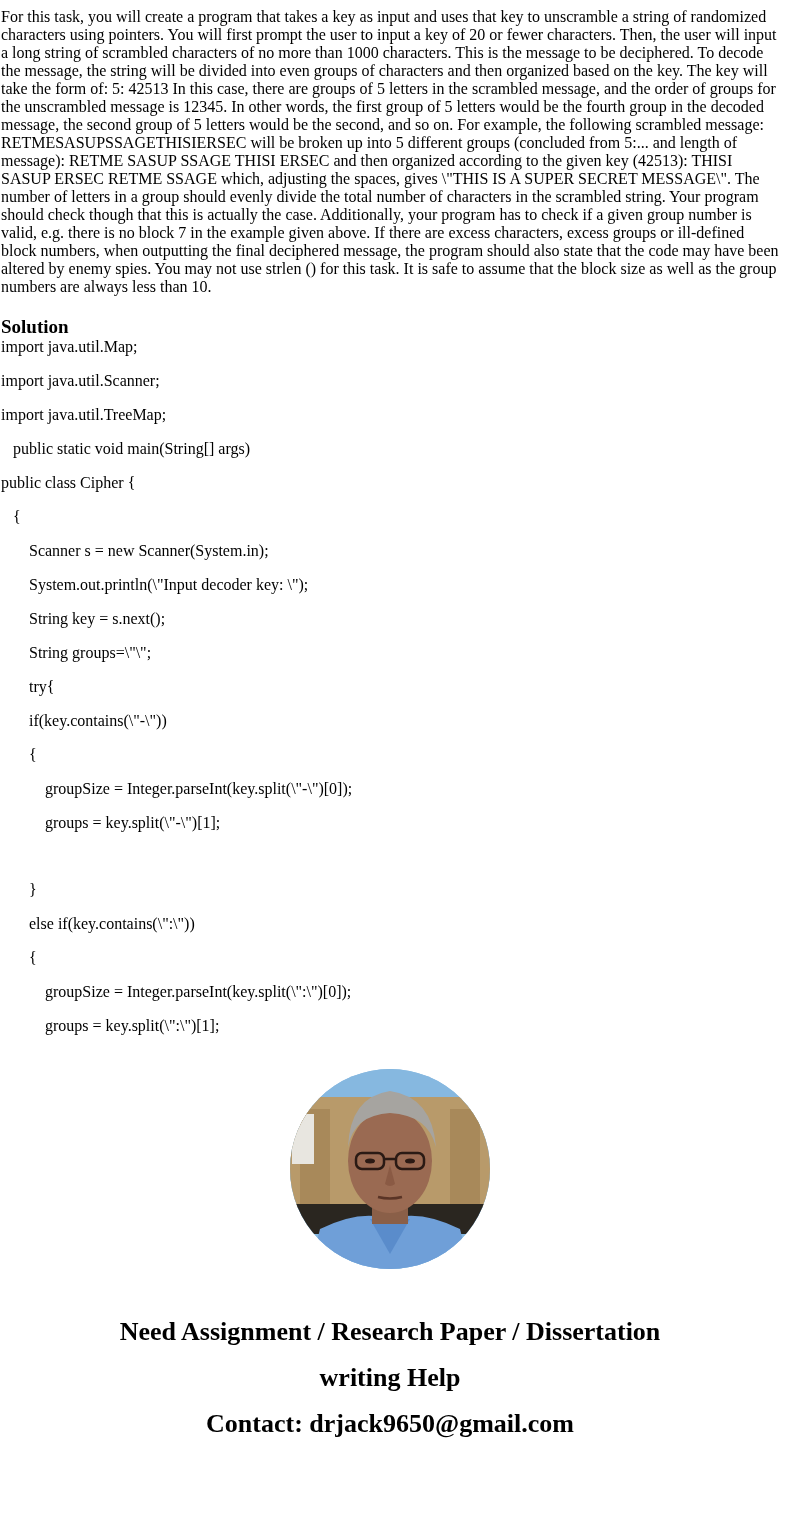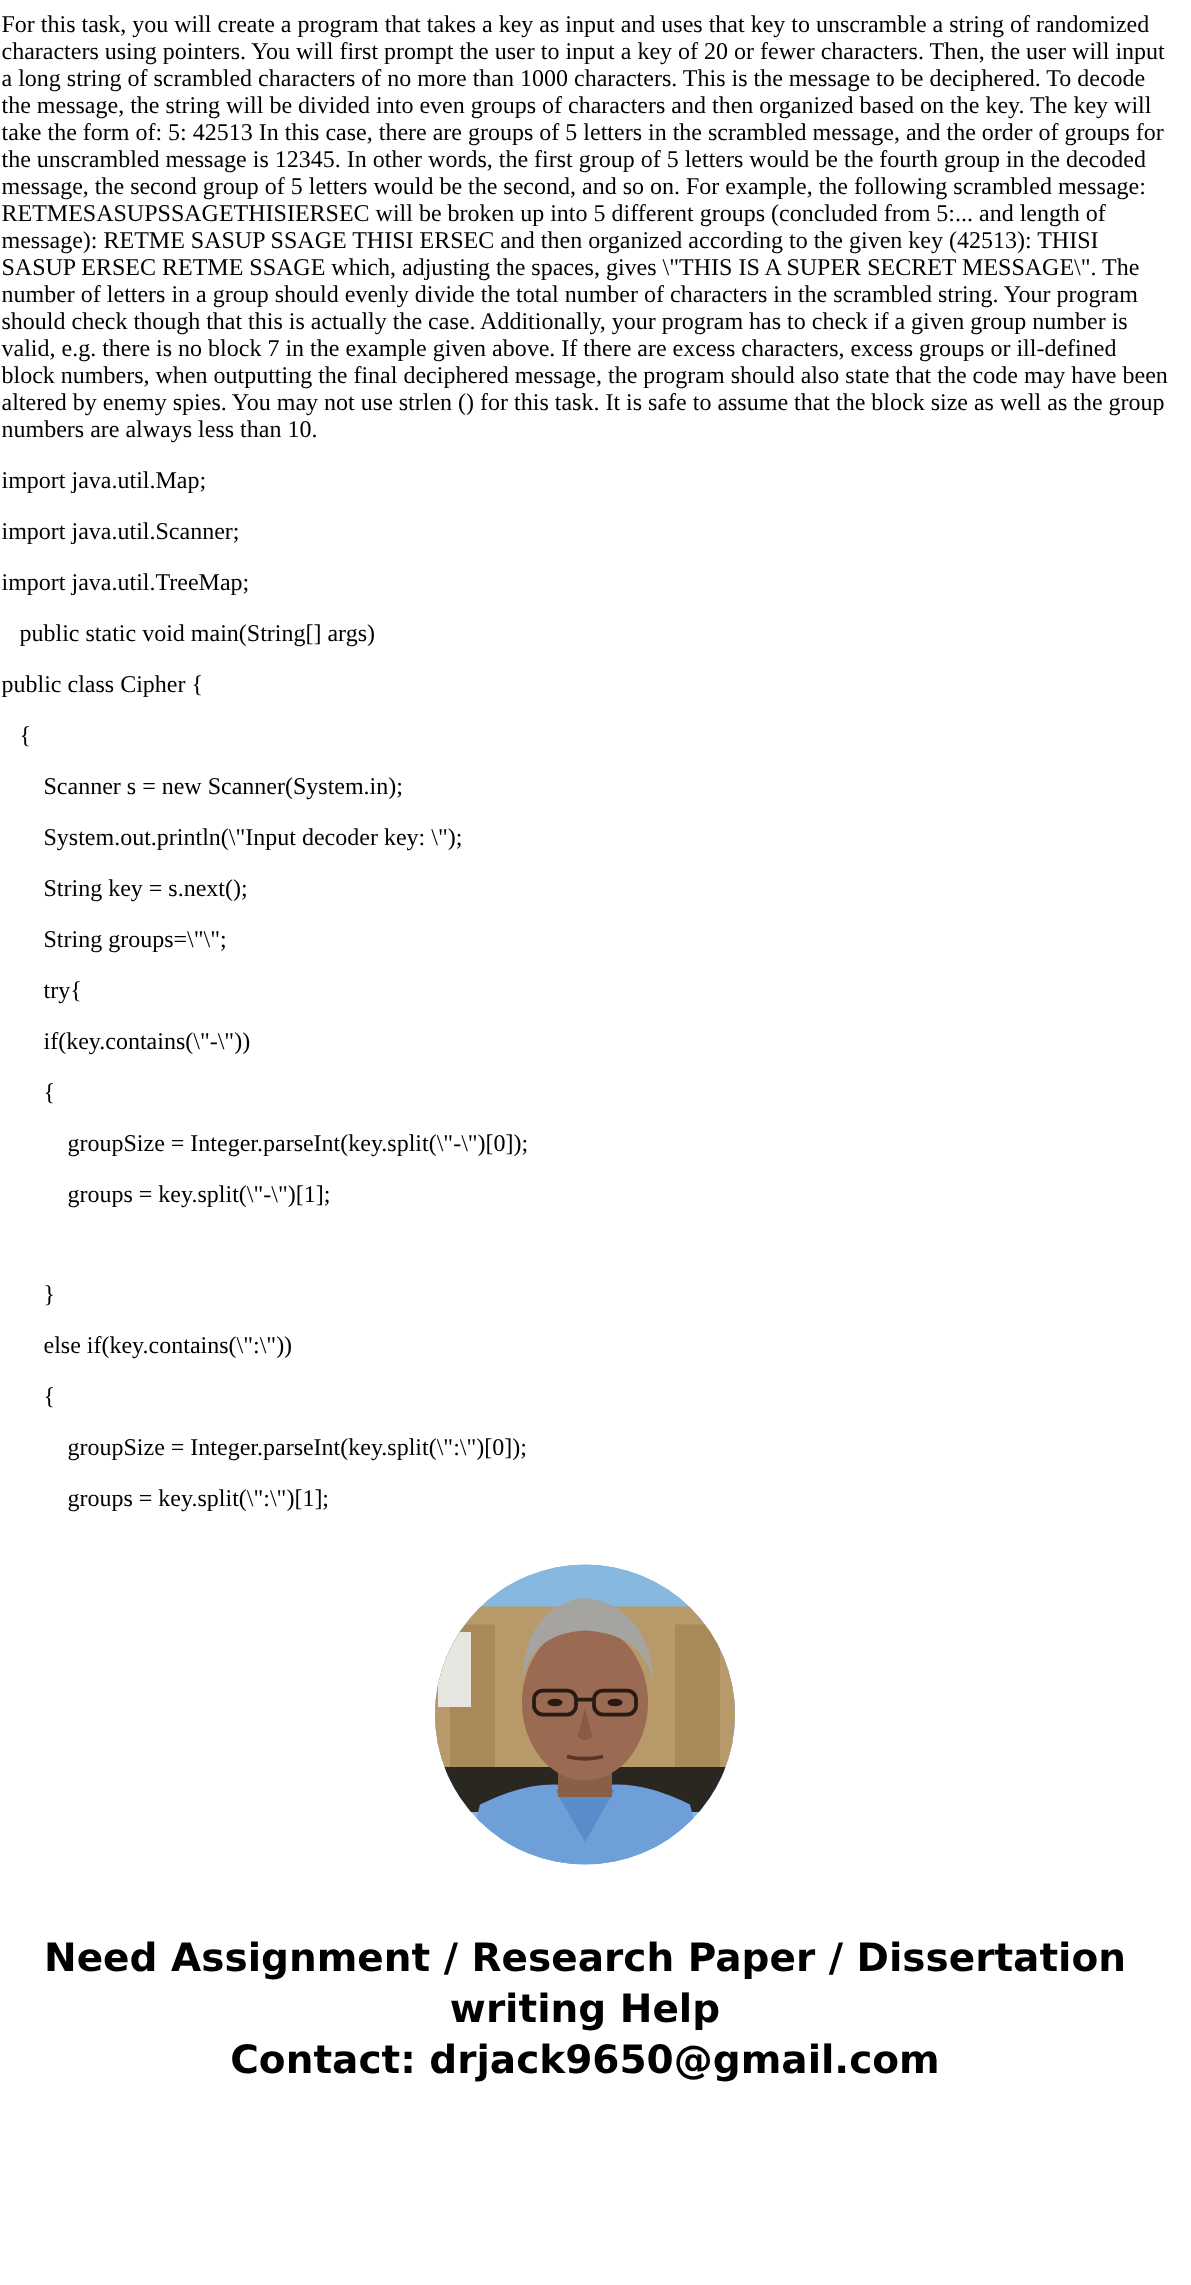--- a/index.html
+++ b/index.html
@@ -25,21 +25,21 @@
       line-height: 18px;
       white-space: normal;
     }
     .solution-heading {
       font-size: 19px;
       font-weight: bold;
       margin: 20px 0 0 0;
       line-height: 22px;
     }
     .code-lines {
-      margin-top: 16px;
+      margin-top: 0;
     }
     .code-line {
       margin: 0;
       height: 34px;
       line-height: 18px;
       white-space: pre;
     }
     .code-line.blank {
       height: 33px;
     }
@@ -62,29 +62,30 @@
     }
     .promo {
       margin-top: 48px;
       text-align: center;
       font-family: "DejaVu Sans", sans-serif;
       font-weight: bold;
       font-size: 26px;
       line-height: 30px;
       padding-bottom: 30px;
     }
-    .promo div { margin: 4px; }
+    .promo div { margin: 16px; font-family: Liberation Serif, serif; }
   </style>
 </head>
 <body>
 
 <div class="page">
 
   <p class="question">For this task, you will create a program that takes a key as input and uses that key to unscramble a string of randomized characters using pointers. You will first prompt the user to input a key of 20 or fewer characters. Then, the user will input a long string of scrambled characters of no more than 1000 characters. This is the message to be deciphered. To decode the message, the string will be divided into even groups of characters and then organized based on the key. The key will take the form of: 5: 42513 In this case, there are groups of 5 letters in the scrambled message, and the order of groups for the unscrambled message is 12345. In other words, the first group of 5 letters would be the fourth group in the decoded message, the second group of 5 letters would be the second, and so on. For example, the following scrambled message: RETMESASUPSSAGETHISIERSEC will be broken up into 5 different groups (concluded from 5:... and length of message): RETME SASUP SSAGE THISI ERSEC and then organized according to the given key (42513): THISI SASUP ERSEC RETME SSAGE which, adjusting the spaces, gives \"THIS IS A SUPER SECRET MESSAGE\". The number of letters in a group should evenly divide the total number of characters in the scrambled string. Your program should check though that this is actually the case. Additionally, your program has to check if a given group number is valid, e.g. there is no block 7 in the example given above. If there are excess characters, excess groups or ill-defined block numbers, when outputting the final deciphered message, the program should also state that the code may have been altered by enemy spies. You may not use strlen () for this task. It is safe to assume that the block size as well as the group numbers are always less than 10.</p>
 
+  <h3 class="solution-heading">Solution</h3>
 
   <div class="code-lines">
     <p class="code-line indent-0">import java.util.Map;</p>
     <p class="code-line indent-0">import java.util.Scanner;</p>
     <p class="code-line indent-0">import java.util.TreeMap;</p>
     <p class="code-line indent-1">public static void main(String[] args)</p>
     <p class="code-line indent-0">public class Cipher {</p>
     <p class="code-line indent-1">{</p>
     <p class="code-line indent-2">Scanner s = new Scanner(System.in);</p>
     <p class="code-line indent-2">System.out.println(\"Input decoder key: \");</p>

